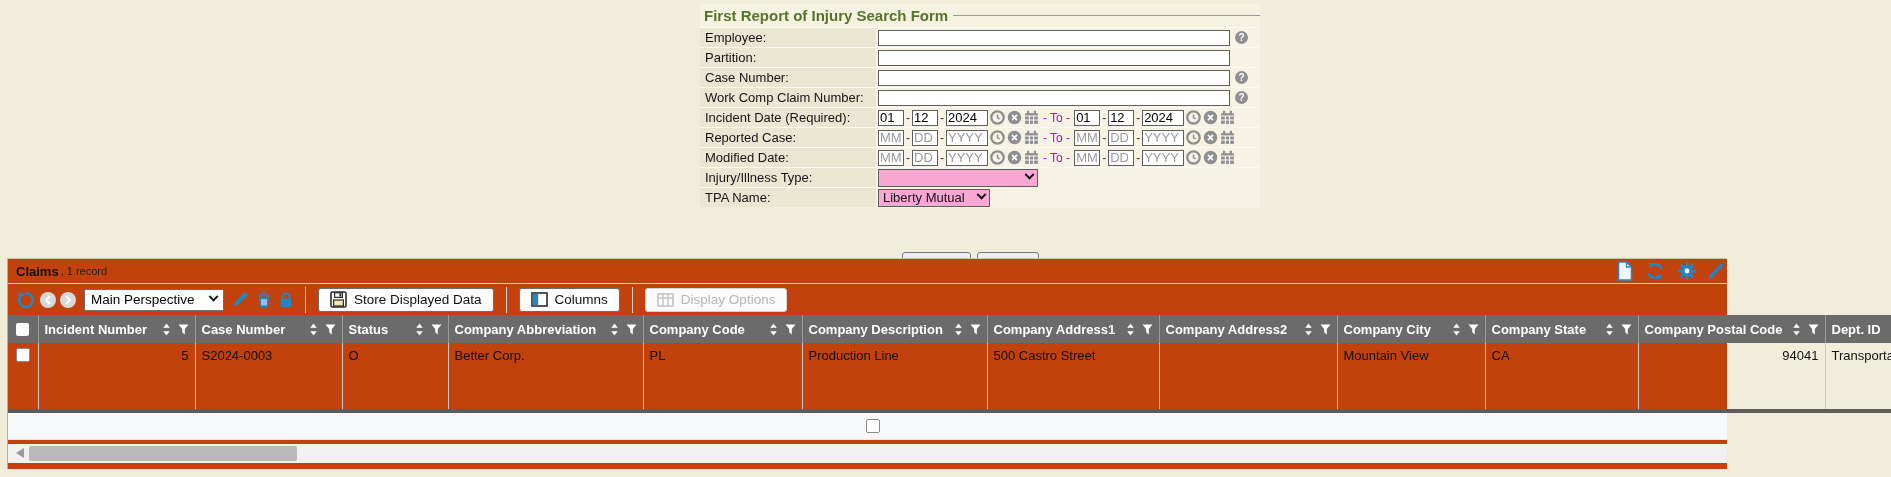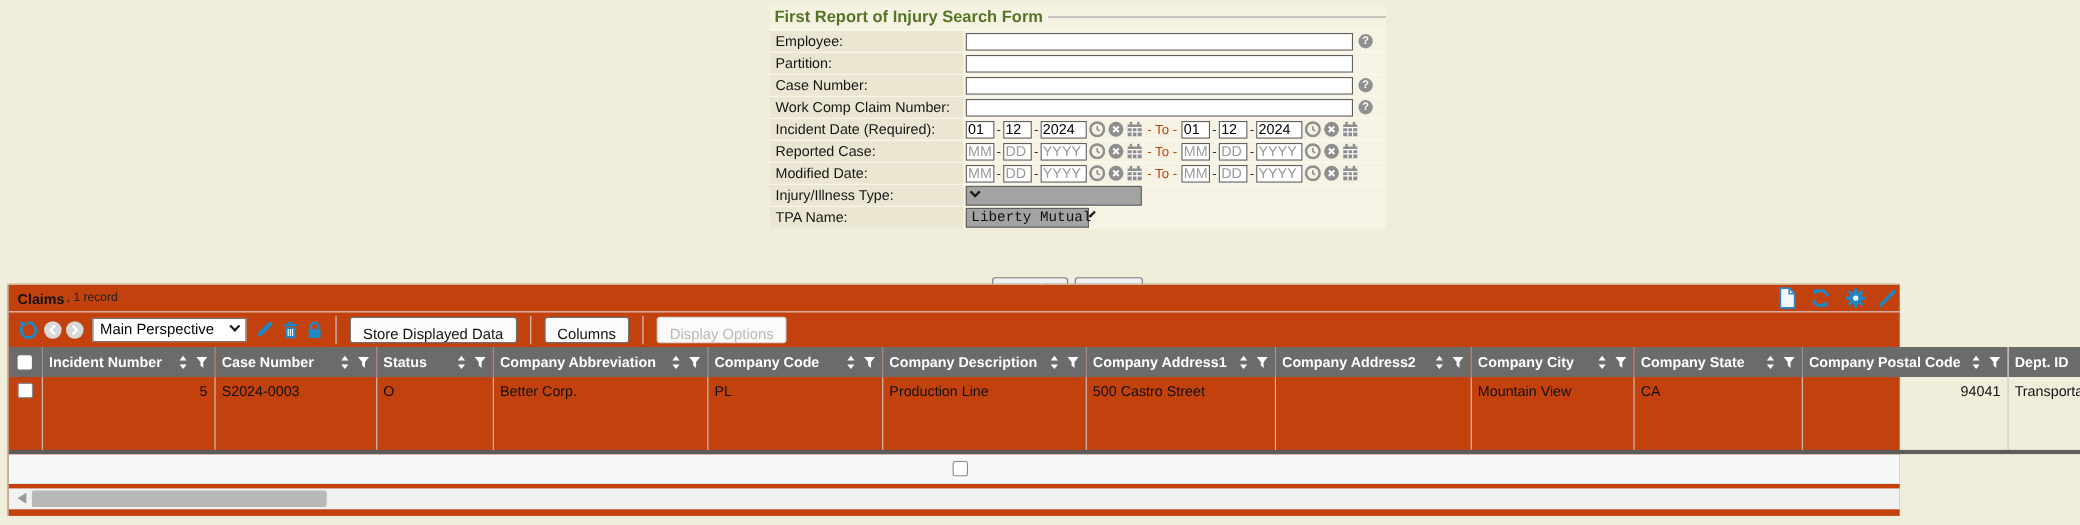--- a/index.html
+++ b/index.html
@@ -15,40 +15,40 @@
   .f-row { display:flex; align-items:center; height:20px; border-top:1px solid #fcfaf1; }
   .f-label { width:176px; align-self:stretch; display:flex; align-items:center; background:#ebe6d2; padding-left:5px; font-size:13px; color:#141414; white-space:nowrap; }
   .f-ctrl { flex:1; display:flex; align-items:center; background:#f7f3e4; padding:1px 2px; white-space:nowrap; }
   .txt { width:352px; height:16px; border:1px solid #5f5f5f; background:#fff; font-family:"Liberation Sans",sans-serif; font-size:13px; padding:0 2px; }
   .help { display:inline-flex; align-items:center; justify-content:center; width:13px; height:13px; border-radius:50%; background:#909090; color:#fff; font-size:10px; font-weight:bold; margin-left:5px; }
   .din { height:16px; border:1px solid #5f5f5f; background:#fff; font-family:"Liberation Sans",sans-serif; font-size:13px; padding:0 1px; }
   .din::placeholder { color:#9a9a9a; }
   .d2 { width:26px; } .d4 { width:42px; }
   .dash { margin:0 2px; font-size:12px; color:#333; }
   .ic { width:15px; height:15px; margin-left:2px; display:block; }
-  .to-text { font-size:12px; color:#c2410c; margin:0 4px; }
-  .fsel { display:inline-flex; align-items:center; background:#a3a3a3; border:1px solid #5f5f5f; height:18px; padding:0 4px; font-size:13px; color:#111;font-family:Liberation Mono, monospace; }
+  .to-text { font-size:12px; color:#a21caf; margin:0 4px; }
+  .fsel { display:inline-flex; justify-content:space-between; align-items:center; background:#f9a8d4; border:1px solid #5f5f5f; height:18px; padding:0 4px; font-size:13px; color:#111; }
   .w-ver { width:84px; } .w-inj { width:160px; } .w-tpa { width:112px; }
   .chev { width:7px; height:7px; border-right:2px solid #1a1a1a; border-bottom:2px solid #1a1a1a; transform:rotate(45deg) translate(-2px,-2px); }
   .form-buttons { position:absolute; left:902px; top:252px; display:flex; gap:6px; }
   .btn { background:#efefef; border:1px solid #7a7a7a; border-radius:3px; font-family:"Liberation Sans",sans-serif; font-size:13px; color:#111; height:21px; padding:0 13px; }
 
   
   .claims-panel { position:absolute; left:7px; top:258px; width:1720px; height:211px; background:#c2410c; border-left:1px solid #b9b09a; border-top:1px solid #c9c1aa; }
   .claims-header { display:flex; align-items:center; height:25px; padding:0 10px 0 8px; border-bottom:1px solid #dcdcdc; }
   .claims-title { font-weight:bold; font-size:13px; color:#111; }
   .claims-count { font-size:11px; color:#222; margin-left:2px; }
   .hdr-icons { margin-left:auto; display:flex; align-items:center; gap:12px; }
   .hdr-icons svg { display:block; }
   .claims-toolbar { display:flex; align-items:center; height:31px; padding-left:8px; }
   .navc { display:inline-flex; align-items:center; justify-content:center; width:16px; height:16px; border-radius:50%; background:#d8d8d8; margin-left:4px; }
   .persp { margin-left:8px; width:140px; height:22px; border:1px solid #6f6f6f; background:#fff; display:inline-flex; align-items:center; justify-content:space-between; padding:0 6px; font-size:13.5px; }
   .tb-ic { margin-left:8px; display:block; }
   .vsep { width:1px; height:26px; background:#d2d2d2; margin:0 12px; }
-  .tbtn { display:inline-flex; align-items:center; gap:7px; height:24px; padding:0 11px; background:#fcfcfc; border:1px solid #6e6e6e; border-radius:3px; font-size:13.5px; color:#111; font-family:"Liberation Sans",sans-serif;flex-direction:column; }
+  .tbtn { display:inline-flex; align-items:center; gap:7px; height:24px; padding:0 11px; background:#fcfcfc; border:1px solid #6e6e6e; border-radius:3px; font-size:13.5px; color:#111; font-family:"Liberation Sans",sans-serif; }
   .tbtn.disabled { border-color:#d5d5d5; color:#b8b8b8; background:#fbfbfb; }
 
   .grid-wrap { position:relative; width:1884px; height:98px; overflow:hidden; }
   table.grid { table-layout:fixed; width:1957px; border-collapse:collapse; }
   .grid th { background:#6b6b6b; height:28px; padding:0 6px; border-right:1px solid #9b9b9b; font-size:13px; color:#fff; font-weight:bold; text-align:left; white-space:nowrap; overflow:hidden; }
   .hflex { display:flex; align-items:center; }
   .hflex .htext { flex:1; overflow:hidden; }
   .sort { width:9px; height:13px; margin-right:7px; flex:none; }
   .funnel { width:11px; height:11px; flex:none; }
   .hcb { display:block; width:13px; height:13px; background:#fff; border-radius:2px; margin:0 auto; }

